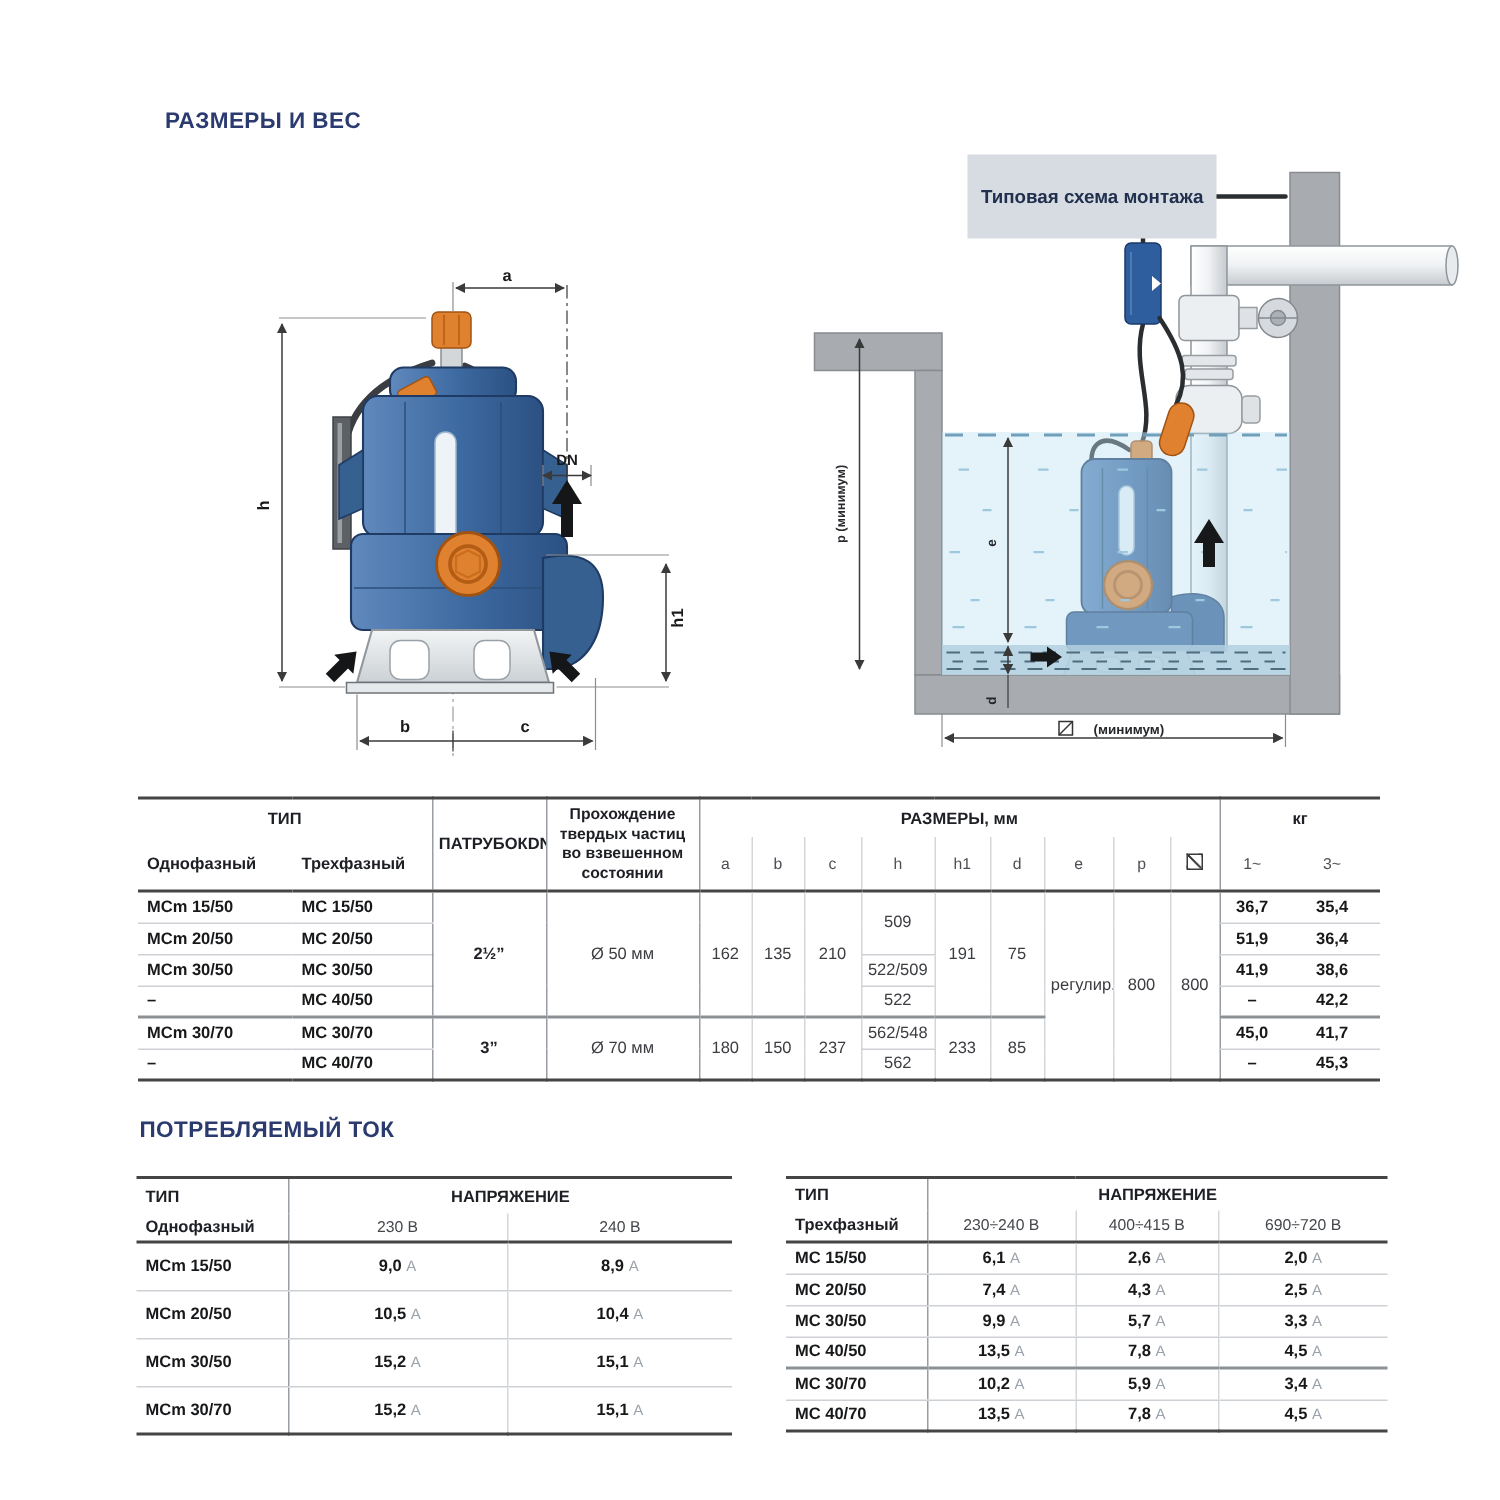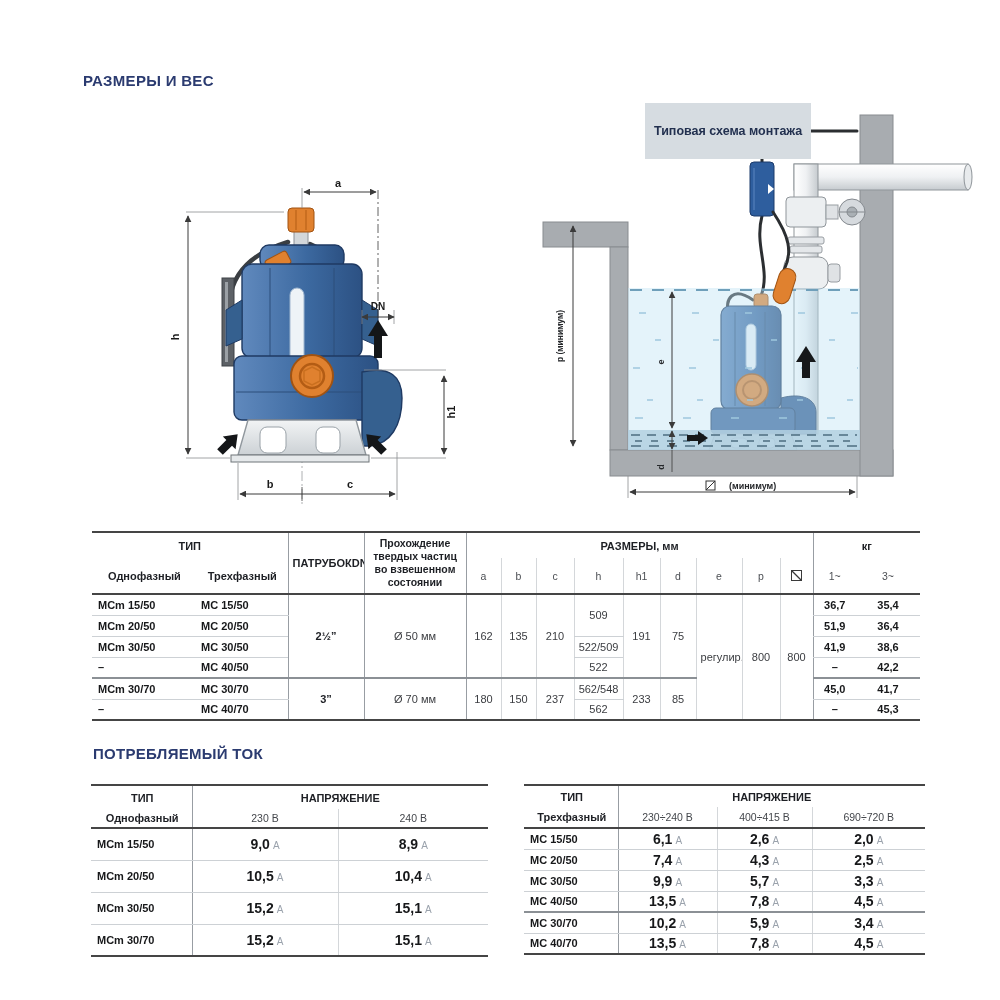--- a/index.html
+++ b/index.html
@@ -15,21 +15,21 @@
   
   .schema-label{
     background:#d6dce1;color:#22304f;font-size:12.5px;font-weight:bold;
     padding:21px 9px;white-space:nowrap;
   }
   
   table{border-collapse:collapse;table-layout:fixed;font-size:11px;color:#3b3d41;}
   th,td{padding:0 4px;overflow:hidden;white-space:nowrap;}
   .b{font-weight:bold;color:#1d1f24;}
   .ctr{text-align:center;}
-  .tl{text-align:center;padding-left:6px;}
+  .tl{text-align:left;padding-left:6px;}
   .model{text-align:left;padding-left:6px;font-weight:bold;color:#17181a;}
   .kg{text-align:center;font-weight:bold;color:#17181a;}
   .lt{font-weight:normal;color:#4c4f54;font-size:10.5px;text-align:center;}
   .rb{border-bottom:1px solid #cdd1d5;}
   .gb{border-bottom:2px solid #8b9095;}
   .vmaj{border-left:1px solid #989da3;}
   .vmin{border-left:1px solid #d4d7da;}
   .hsep{border-bottom:2px solid #454545;}
   
   .mtab{position:absolute;left:92px;top:531px;width:828px;
@@ -47,28 +47,28 @@
   .stab-left{left:91px;top:784px;width:397px;}
   .stab-right{left:524px;top:784px;width:401px;}
   .stab-left thead tr.sr1{height:24px;}
   .stab-left thead tr.sr2{height:19px;}
   .stab-left tbody tr{height:32px;}
   .stab-right thead tr.sr1{height:22px;}
   .stab-right thead tr.sr2{height:21px;}
   .stab-right tbody tr{height:21px;}
   .volt{font-weight:normal;color:#44474c;font-size:10.5px;text-align:center;}
   .val{text-align:center;}
-  .num{font-weight:bold;color:#17181a;font-size:14px;}
+  .num{font-weight:bold;color:#17181a;font-size:11px;}
   .unit{color:#9aa2ac;font-size:10px;}
   svg text{font-family:"Liberation Sans","DejaVu Sans",sans-serif;}
 </style>
 </head>
 <body>
 
-<div class="abs section-title" style="left:83px;top:72px;">РАЗМЕРЫ И ВЕС</div>
+<div class="abs section-title" style="left:110px;top:72px;">РАЗМЕРЫ И ВЕС</div>
 
 <div class="abs" style="left:150px;top:160px;width:330px;height:350px;">
 <svg width="330" height="350" viewBox="0 0 330 350">
   <defs>
     <marker id="ma1" viewBox="0 0 10 10" refX="9" refY="5" markerWidth="7" markerHeight="7" orient="auto-start-reverse">
       <path d="M0,0 L10,5 L0,10 z" fill="#3a3a3a"></path>
     </marker>
     <linearGradient id="gB1" x1="0" y1="0" x2="1" y2="0">
       <stop offset="0" stop-color="#6089bd"></stop>
           <stop offset="0.55" stop-color="#3c69a0"></stop>

